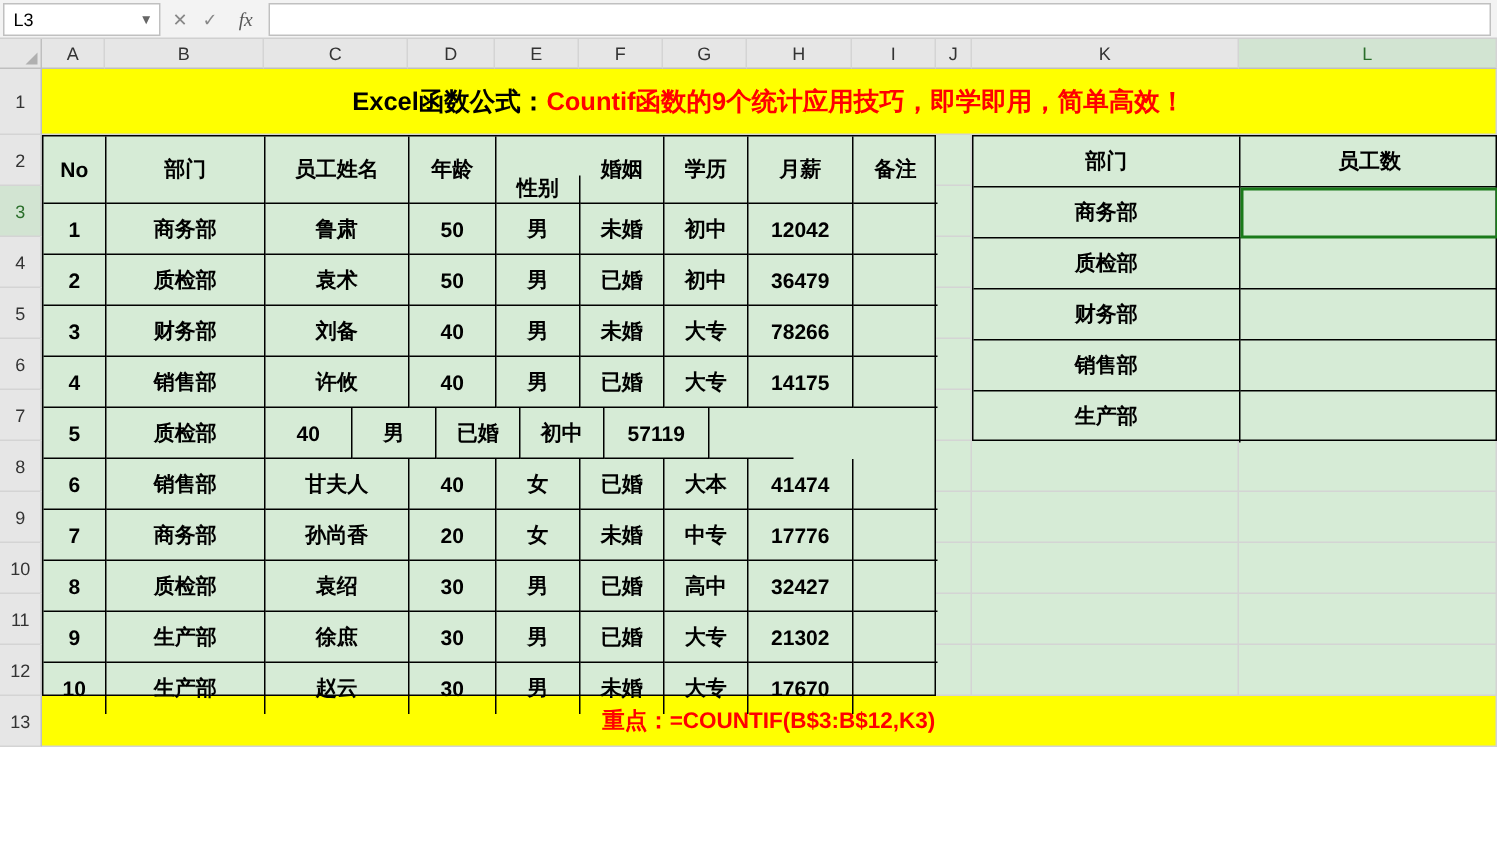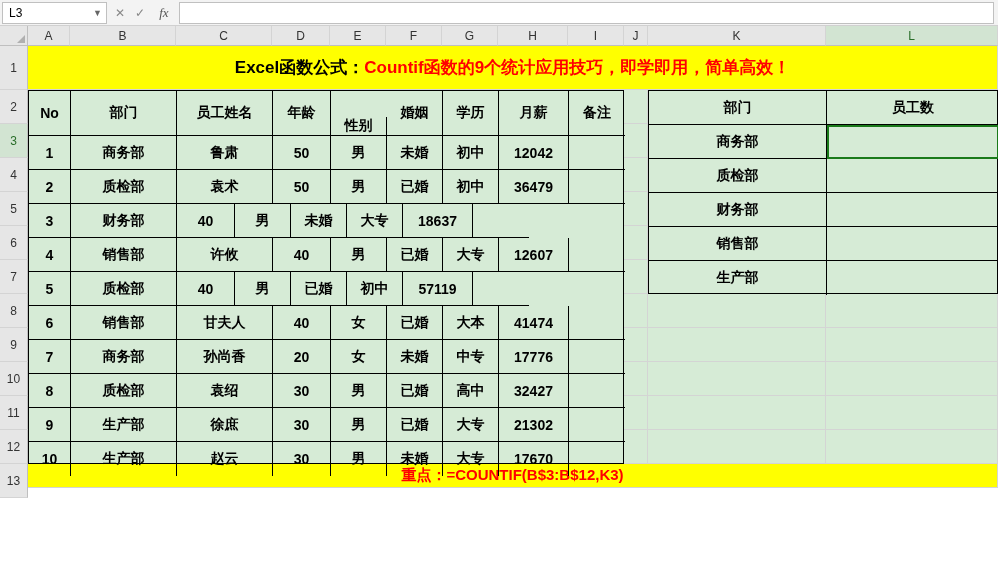--- a/index.html
+++ b/index.html
@@ -341,21 +341,21 @@
           <div class="cell green" style="width: 58px;"></div>
           <div class="cell green" style="width: 56px;"></div>
           <div class="cell green" style="width: 56px;"></div>
           <div class="cell green" style="width: 56px;"></div>
           <div class="cell green" style="width: 70px;"></div>
           <div class="cell green" style="width: 56px;"></div>
           <div class="cell green" style="width: 24px;"></div>
           <div class="cell green" style="width: 178px;"></div>
           <div class="cell green" style="width: 172px;"></div>
         </div>
-        <div class="rowline" style="height: 24px;">
+        <div class="rowline" style="height: 34px;">
           <div class="cell yellow" style="width: 970px;">
             <div class="footer-text">重点：=COUNTIF(B$3:B$12,K3)</div>
           </div>
         </div>
         <div class="tbl-box green" style="position: absolute; left: 0px; top: 44px; width: 596px; height: 374px;">
           <div class="tbl">
             <div class="trow" style="flex: 0 0 34px;">
               <div class="tcell" style="width: 42px; flex: 0 0 42px;">No</div>
               <div class="tcell" style="width: 106px; flex: 0 0 106px;">部门</div>
               <div class="tcell" style="width: 96px; flex: 0 0 96px;">员工姓名</div>
@@ -384,36 +384,37 @@
               <div class="tcell" style="width: 58px; flex: 0 0 58px;">50</div>
               <div class="tcell" style="width: 56px; flex: 0 0 56px;">男</div>
               <div class="tcell" style="width: 56px; flex: 0 0 56px;">已婚</div>
               <div class="tcell" style="width: 56px; flex: 0 0 56px;">初中</div>
               <div class="tcell" style="width: 70px; flex: 0 0 70px;">36479</div>
               <div class="tcell" style="width: 56px; flex: 0 0 56px;"></div>
             </div>
             <div class="trow" style="flex: 0 0 34px;">
               <div class="tcell" style="width: 42px; flex: 0 0 42px;">3</div>
               <div class="tcell" style="width: 106px; flex: 0 0 106px;">财务部</div>
+              <div class="tcell" style="width: 96px; flex: 0 0 96px;">刘备</div>
               <div class="tcell" style="width: 58px; flex: 0 0 58px;">40</div>
               <div class="tcell" style="width: 56px; flex: 0 0 56px;">男</div>
               <div class="tcell" style="width: 56px; flex: 0 0 56px;">未婚</div>
               <div class="tcell" style="width: 56px; flex: 0 0 56px;">大专</div>
-              <div class="tcell" style="width: 70px; flex: 0 0 70px;">18637</div>
+              <div class="tcell" style="width: 70px; flex: 0 0 70px;">78266</div>
               <div class="tcell" style="width: 56px; flex: 0 0 56px;"></div>
             </div>
             <div class="trow" style="flex: 0 0 34px;">
               <div class="tcell" style="width: 42px; flex: 0 0 42px;">4</div>
               <div class="tcell" style="width: 106px; flex: 0 0 106px;">销售部</div>
               <div class="tcell" style="width: 96px; flex: 0 0 96px;">许攸</div>
               <div class="tcell" style="width: 58px; flex: 0 0 58px;">40</div>
               <div class="tcell" style="width: 56px; flex: 0 0 56px;">男</div>
               <div class="tcell" style="width: 56px; flex: 0 0 56px;">已婚</div>
               <div class="tcell" style="width: 56px; flex: 0 0 56px;">大专</div>
-              <div class="tcell" style="width: 70px; flex: 0 0 70px;">12607</div>
+              <div class="tcell" style="width: 70px; flex: 0 0 70px;">14175</div>
               <div class="tcell" style="width: 56px; flex: 0 0 56px;"></div>
             </div>
             <div class="trow" style="flex: 0 0 34px;">
               <div class="tcell" style="width: 42px; flex: 0 0 42px;">5</div>
               <div class="tcell" style="width: 106px; flex: 0 0 106px;">质检部</div>
               <div class="tcell" style="width: 58px; flex: 0 0 58px;">40</div>
               <div class="tcell" style="width: 56px; flex: 0 0 56px;">男</div>
               <div class="tcell" style="width: 56px; flex: 0 0 56px;">已婚</div>
               <div class="tcell" style="width: 56px; flex: 0 0 56px;">初中</div>
               <div class="tcell" style="width: 70px; flex: 0 0 70px;">57119</div>

